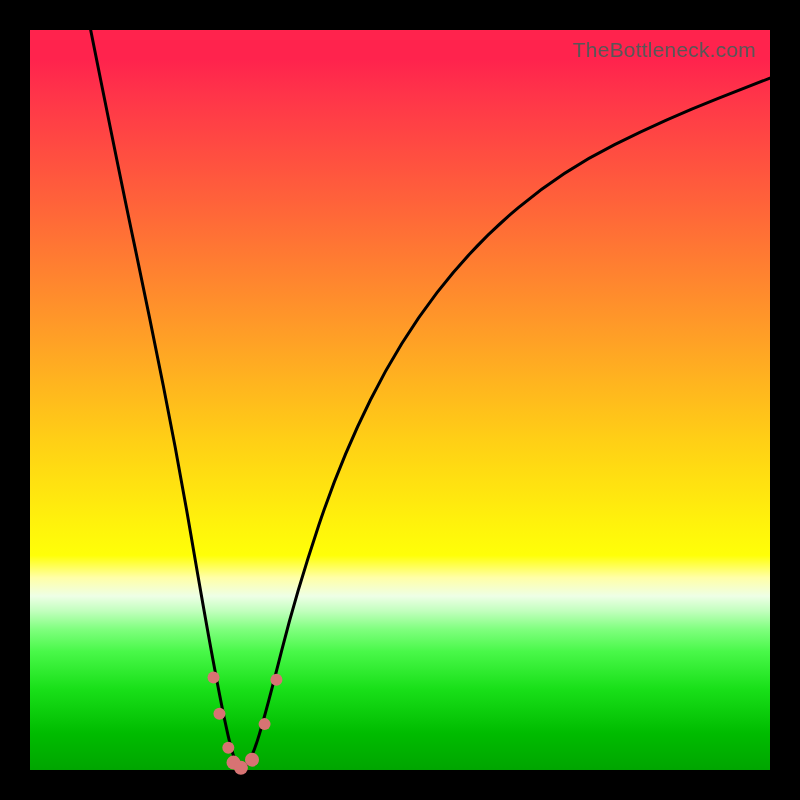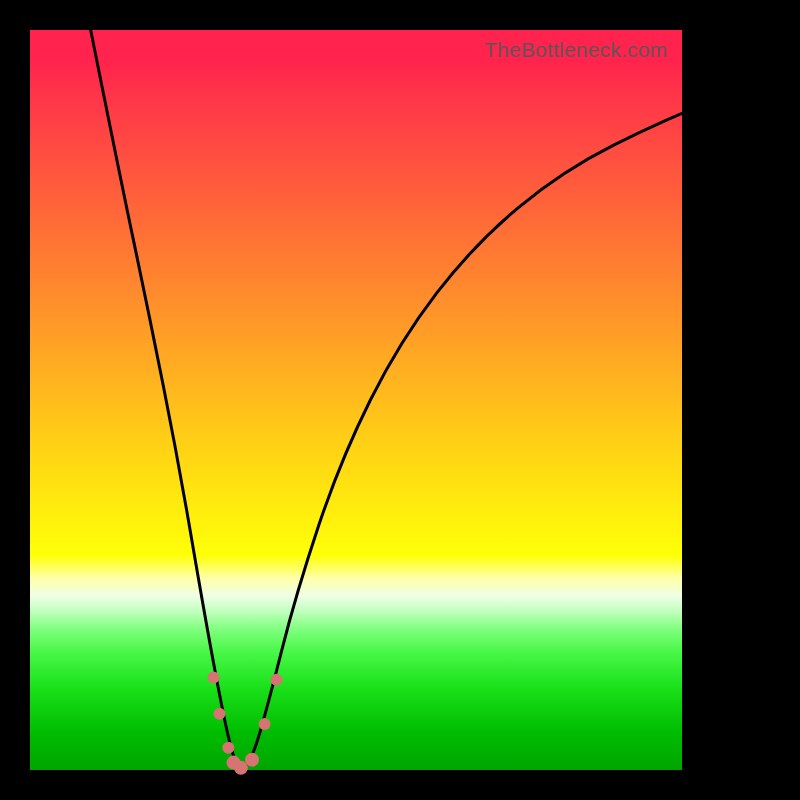--- a/index.html
+++ b/index.html
@@ -13,21 +13,21 @@
   .chart-container {
     position: relative;
     width: 800px;
     height: 800px;
     background: #000000;
   }
   .plot-area {
     position: absolute;
     left: 30px;
     top: 30px;
-    width: 652px;
+    width: 740px;
     height: 740px;
     background: linear-gradient(
       to bottom,
       #ff234d 0%,
       #ff234d 4%,
       #ff3549 9%,
       #ff6838 25%,
       #ff9a28 40%,
       #ffd115 56%,
       #fff50b 67.5%,

